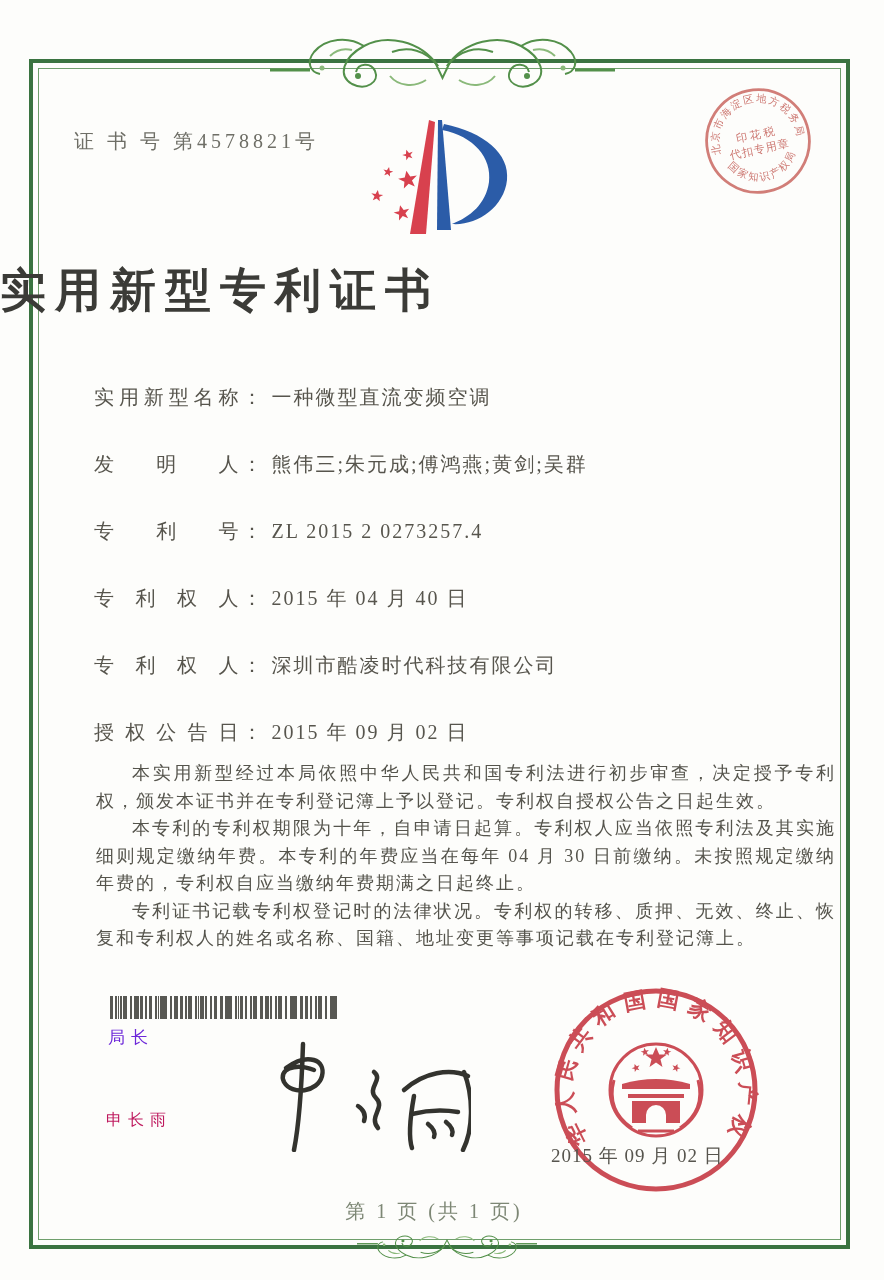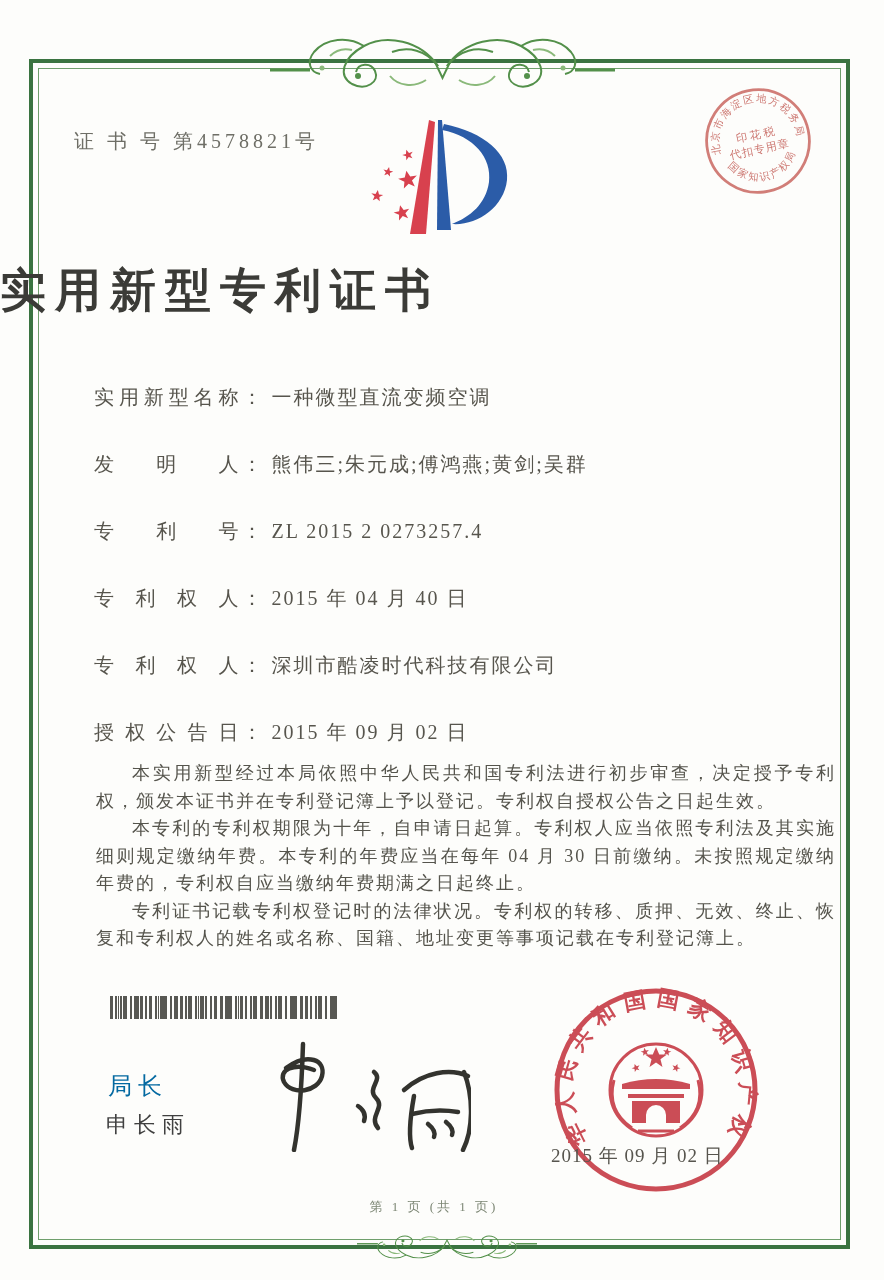--- a/index.html
+++ b/index.html
@@ -50,36 +50,36 @@
   .paragraphs p { text-indent:2em; }
   
   .barcode {
     position:absolute; left:110px; top:996px; width:228px; height:23px; opacity:.82;
     background-image:
       repeating-linear-gradient(90deg,#35352f 0 2px,transparent 2px 5px),
       repeating-linear-gradient(90deg,#35352f 0 1px,transparent 1px 8px),
       repeating-linear-gradient(90deg,#35352f 0 3px,transparent 3px 13px);
   }
   .director-title {
-    position:absolute; left:108px; top:1070px;
-    font-size:24px; letter-spacing:6px; color:#0369a1;
+    position:absolute; left:108px; top:1026px;
+    font-size:17px; letter-spacing:6px; color:#6d28d9;
   }
   .director-name {
     position:absolute; left:106px; top:1110px;
-    font-size:22px; letter-spacing:6px; color:#404040;text-align:right;
+    font-size:16px; letter-spacing:6px; color:#be185d;text-align:right;
   }
   .signature { position:absolute; left:256px; top:1040px; width:215px; height:112px; }
   .office-seal { position:absolute; left:550px; top:984px; width:212px; height:212px; opacity:.93; }
   .seal-date {
     position:absolute; left:551px; top:1143px; z-index:5;
     font-size:19px; letter-spacing:1px; color:#57554e;
   }
   .footer {
     position:absolute; left:0; right:16px; top:1198px; text-align:center;
-    font-size:13px; letter-spacing:3px; color:#7d8775;
+    font-size:20px; letter-spacing:3px; color:#7d8775;
   }
   svg text { font-family:"Liberation Serif","DejaVu Serif",serif; }
 </style>
 </head>
 <body>
 
 <svg width="0" height="0" style="position:absolute">
   <defs>
     <path id="star5" d="M0,-10 L2.94,-3.09 10,-3.09 4.05,1.18 5.88,8.09 0,4 -5.88,8.09 -4.05,1.18 -10,-3.09 -2.94,-3.09 Z"></path>
     <g id="flourish" fill="none" stroke="#53904a" stroke-width="2">

